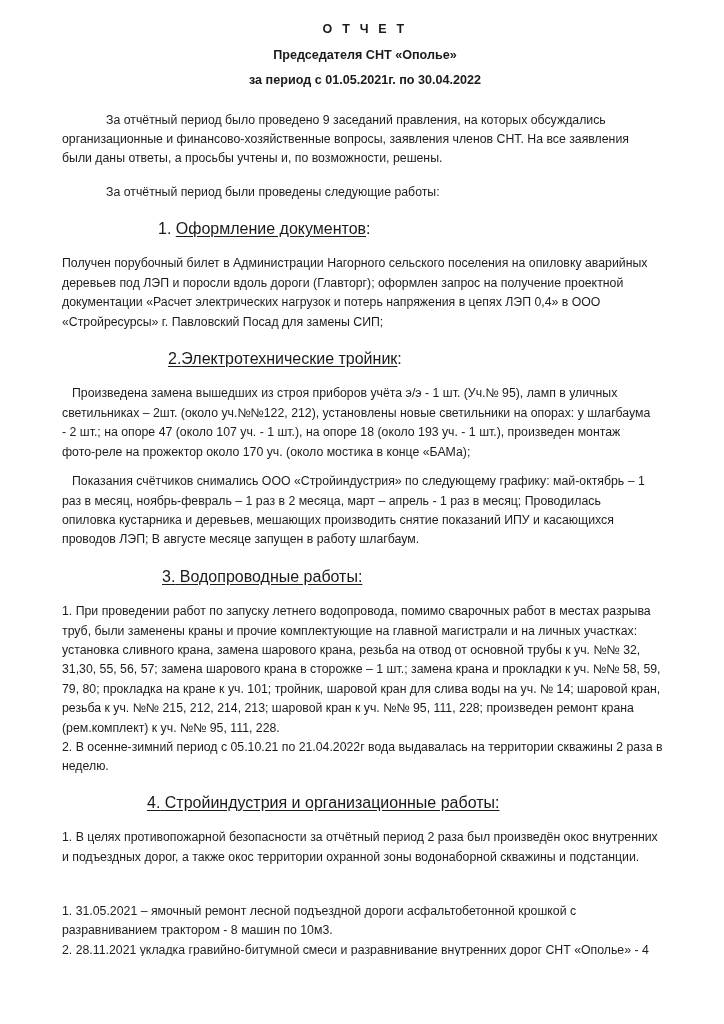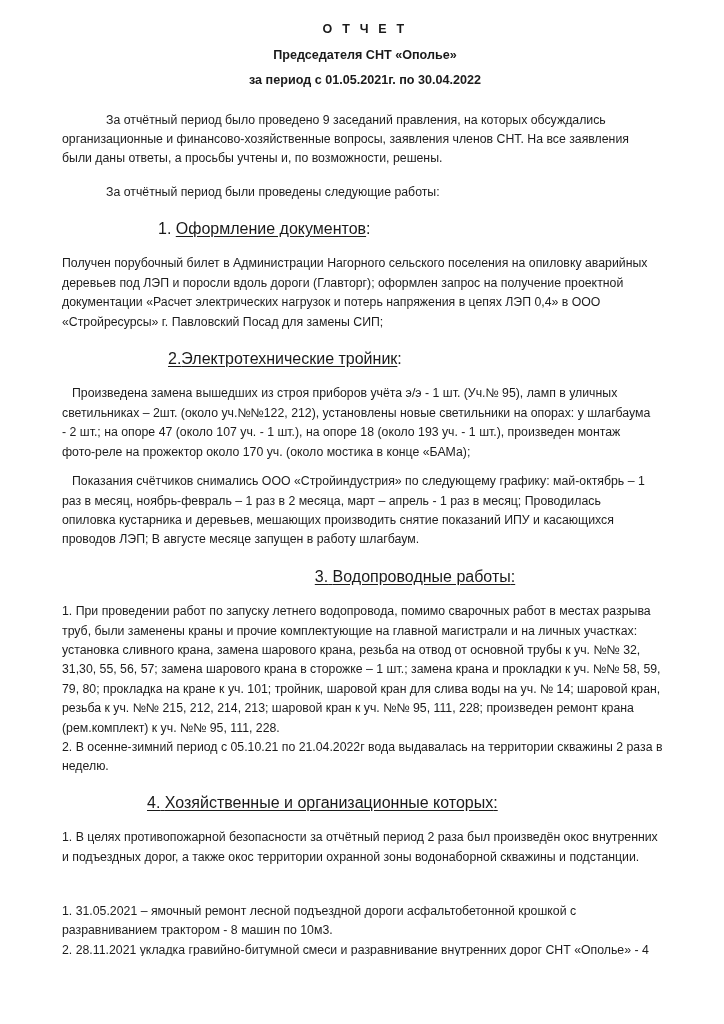--- a/index.html
+++ b/index.html
@@ -71,21 +71,21 @@
     line-height: 1.58;
     margin: 0;
     padding: 0;
   }
   .section-heading .u {
     text-decoration: underline;
     text-underline-offset: 2px;
   }
   .sec-pad-1 { padding-left: 96px; }
   .sec-pad-2 { padding-left: 106px; }
-  .sec-pad-3 { padding-left: 100px; text-align: center; }
+  .sec-pad-3 { padding-left: 100px; }
   .sec-pad-4 { padding-left: 85px; }
   .sec-pad-5 { padding-left: 130px; }
   .list-line {
     font-size: 12.3px;
     line-height: 1.58;
     margin: 0;
   }
 </style>
 </head>
 <body>
@@ -138,21 +138,21 @@
   </div>
 
   <div class="gap-md"></div>
 
   <p class="body-text list-line">1.  При проведении работ по запуску летнего водопровода, помимо сварочных работ в местах разрыва труб, были заменены краны и прочие комплектующие на главной магистрали и на личных участках: установка сливного крана, замена шарового крана, резьба на отвод от основной трубы к уч. №№ 32, 31,30, 55, 56, 57; замена шарового крана в сторожке – 1 шт.; замена крана и прокладки к уч. №№ 58, 59, 79, 80; прокладка на кране к уч. 101; тройник, шаровой кран для слива воды на уч. № 14; шаровой кран, резьба к уч. №№ 215, 212, 214, 213; шаровой кран  к уч. №№ 95, 111, 228; произведен ремонт крана (рем.комплект) к уч. №№ 95, 111, 228.</p>
   <p class="body-text list-line">2. В осенне-зимний период с 05.10.21 по 21.04.2022г вода выдавалась на территории скважины 2 раза в неделю.</p>
 
   <div class="gap-md"></div>
 
   <div class="section-heading sec-pad-4">
-    <span class="u"><span>4.</span> <span>Хозяйственные и организационные  которых</span><span>:</span></span>
+    <span class="u"><span>4.</span> <span>Стройиндустрия и организационные  работы</span><span>:</span></span>
   </div>
 
   <div class="gap-md"></div>
 
   <p class="body-text list-line">1. В целях противопожарной безопасности за отчётный период 2 раза был произведён окос внутренних и подъездных дорог, а также окос территории охранной зоны водонаборной скважины и подстанции.</p>
 
   <div class="gap-sm"></div>
 
 
   <div class="gap-md"></div>

